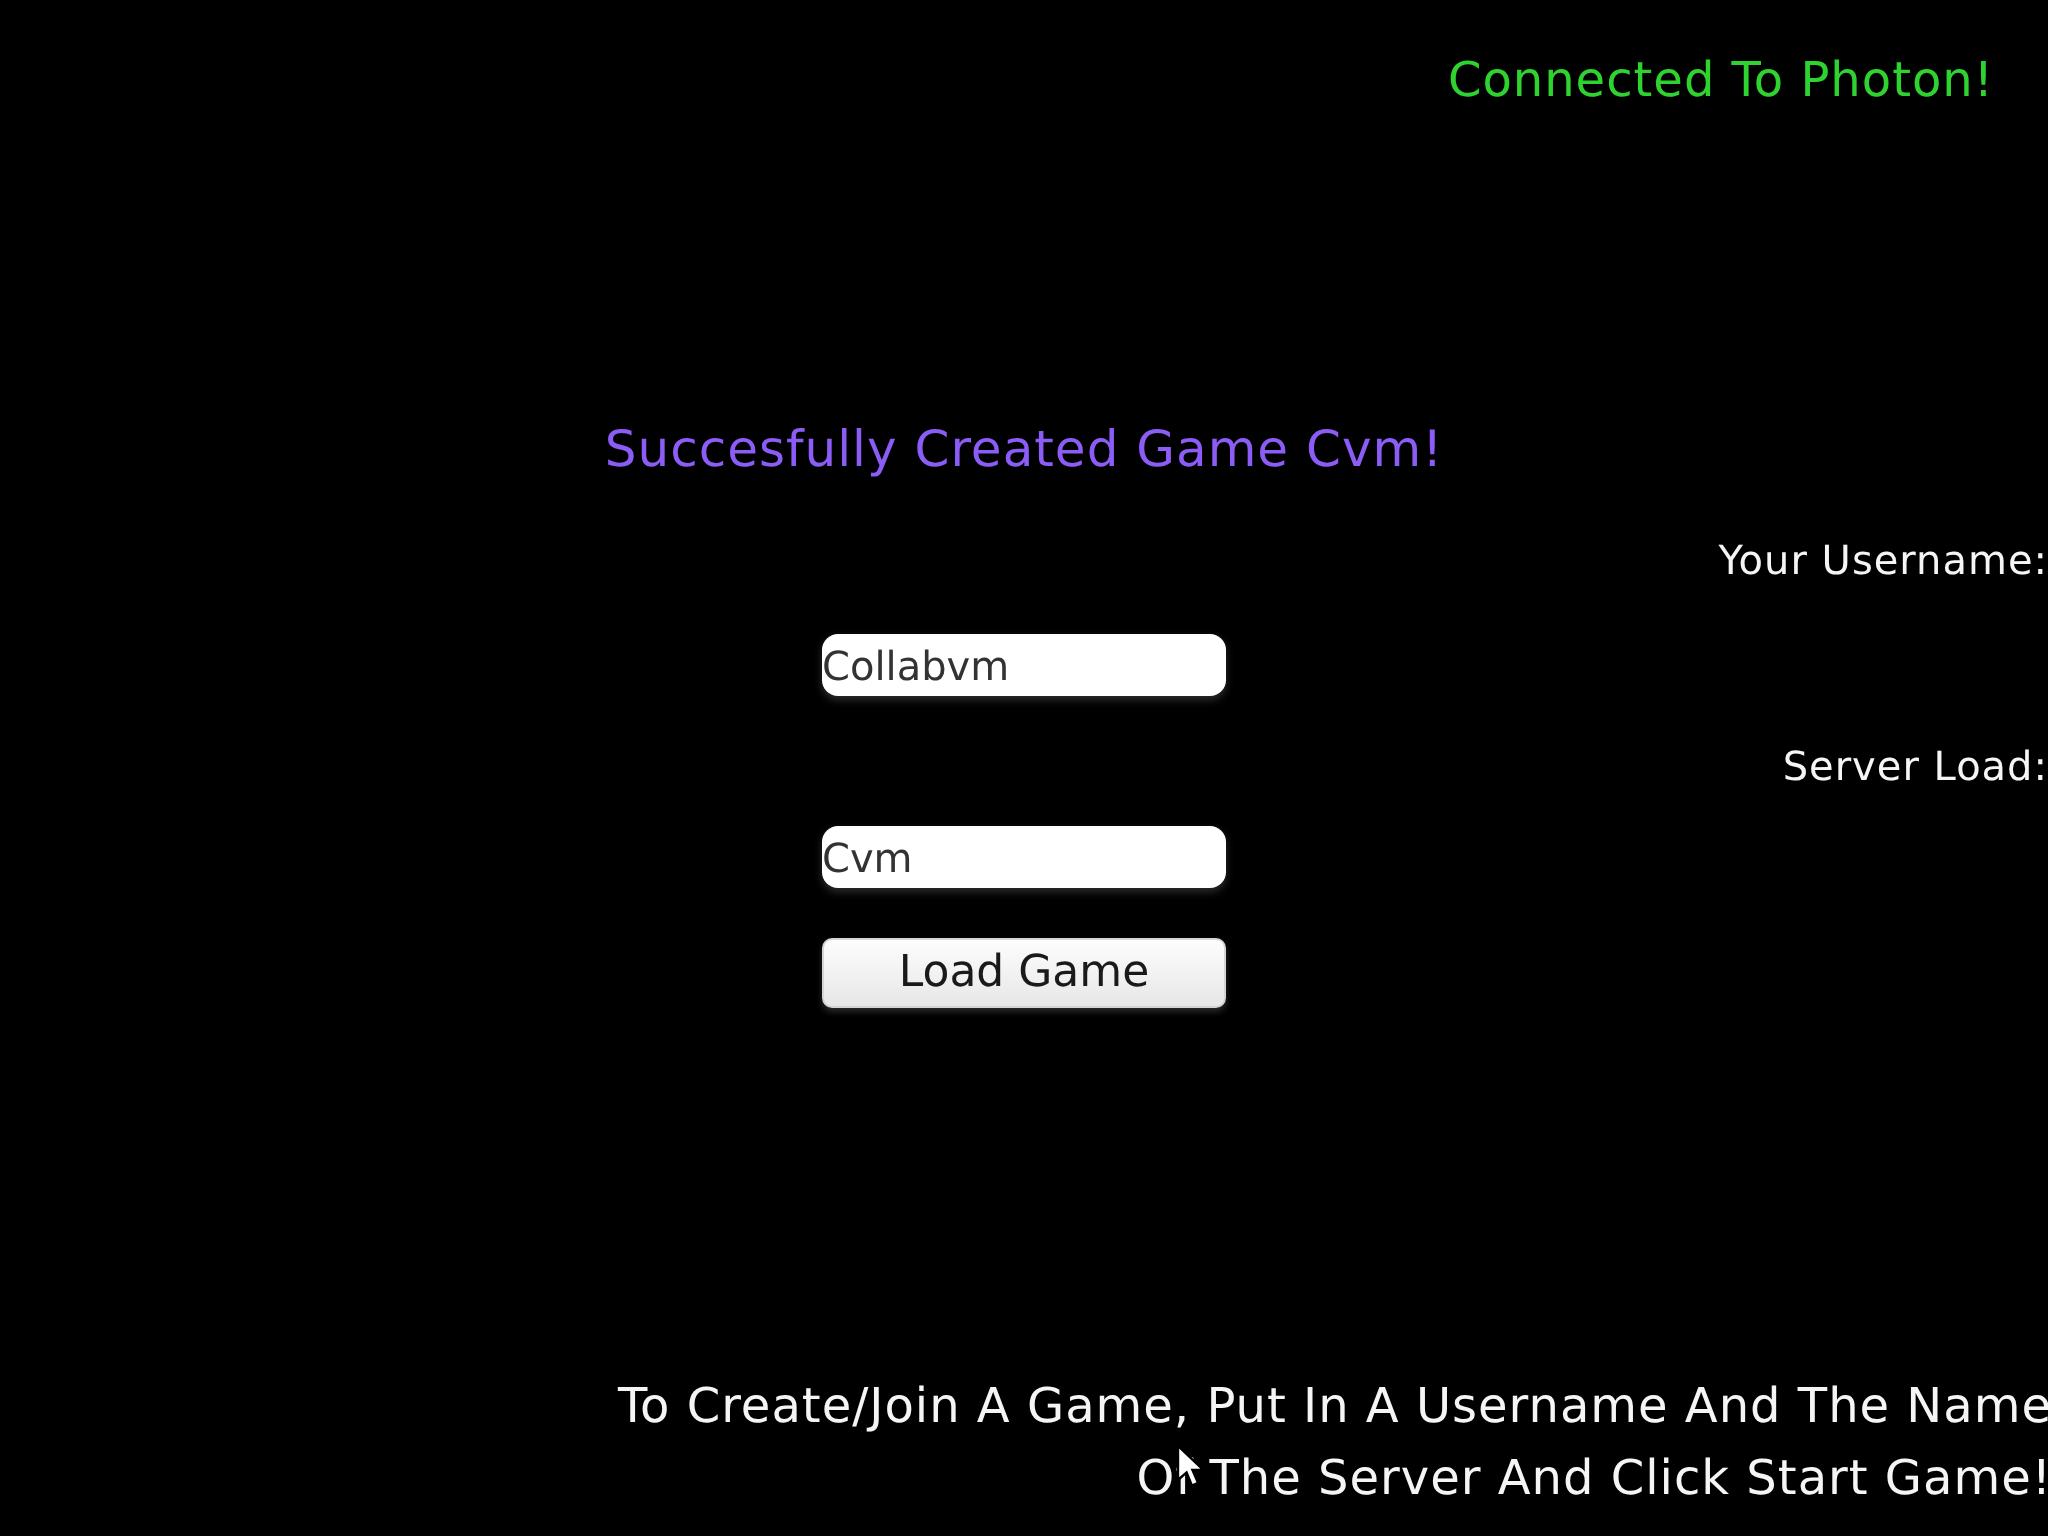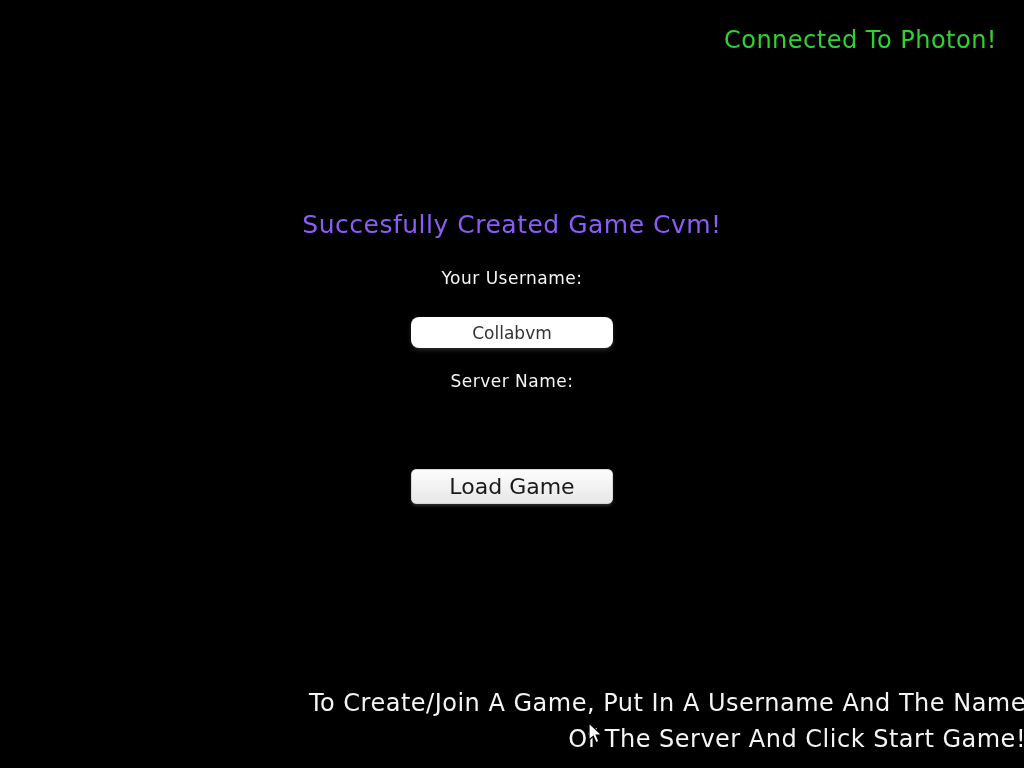--- a/index.html
+++ b/index.html
@@ -29,38 +29,37 @@
     width: 100%;
     text-align: center;
     color: #8b5cf6;
     font-size: 25px;
     letter-spacing: 0.5px;
     white-space: nowrap;
   }
   .label {
     position: absolute;
     left: 0; width: 100%;
-    text-align: center;
+    text-align: right;
     color: #f5f5f5;
-    font-size: 17px;
+    font-size: 20px;
     letter-spacing: 0.5px;
     white-space: nowrap;
   }
   .username-label { top: 268px; }
   .server-label   { top: 371px; }
   .field {
     position: absolute;
     left: 411px;
     width: 202px; height: 31px;
     background: #ffffff;
     border: none;
     border-radius: 8px;
-    text-align: center;
     font-family: "DejaVu Sans", sans-serif;
-    font-size: 17px;
+    font-size: 20px;
     color: #333333;
     outline: none;
     box-shadow: 0 2px 4px rgba(130,130,130,0.35);
   }
   .username-field { top: 317px; }
   .server-field   { top: 413px; }
   .load-btn {
     position: absolute;
     left: 411px; top: 469px;
     width: 202px; height: 35px;
@@ -97,22 +96,23 @@
 <div class="screen">
 
   <div class="status">Connected To Photon!</div>
 
   <div class="title">Succesfully Created Game Cvm!</div>
 
   <div class="label username-label">Your Username:</div>
 
   <input class="field username-field" type="text" value="Collabvm" style="">
 
-  <div class="label server-label">Server Name:</div>
+  <div class="label server-label">Server Load:</div>
 
+  <input class="field server-field" type="text" value="Cvm" style="">
 
   <button class="load-btn">Load Game</button>
 
   <div class="footer">
     <div>To Create/Join A Game, Put In A Username And The Name</div>
     <div>Of The Server And Click Start Game!</div>
   </div>
 
   <svg class="cursor" viewBox="0 0 16 25" xmlns="http://www.w3.org/2000/svg">
     <polygon points="1,1 1,18 5.3,14.2 8,20.8 11,19.4 8.2,13 13.5,12.8" fill="#ffffff" stroke="#000000" stroke-width="1.2"></polygon>

